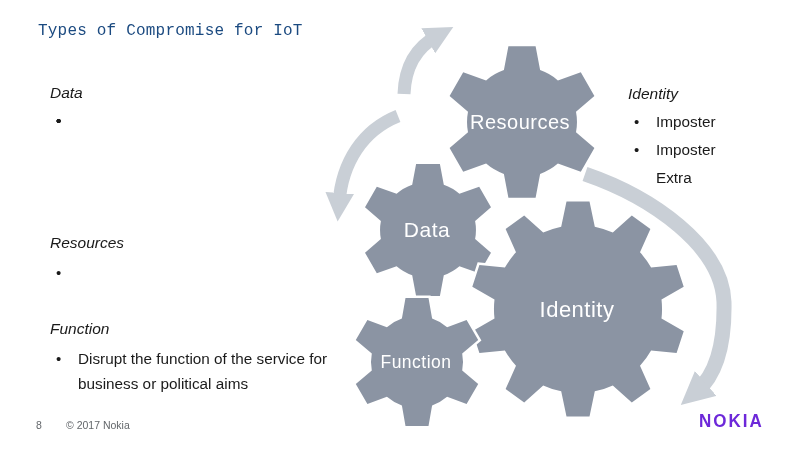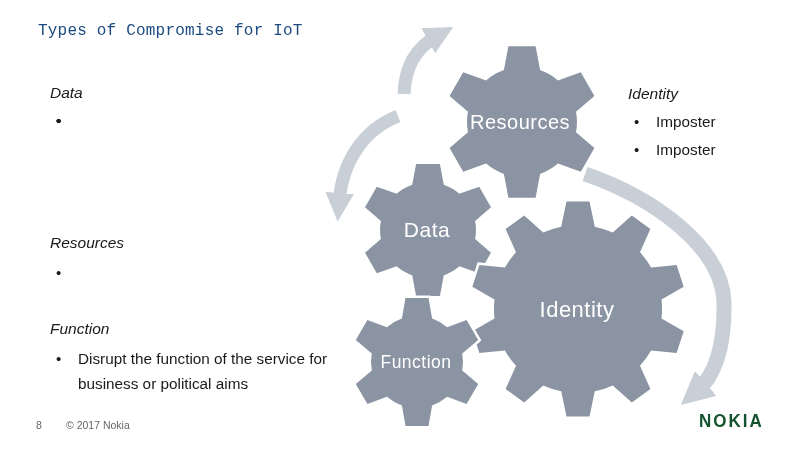--- a/index.html
+++ b/index.html
@@ -73,21 +73,21 @@
   }
   .footer-copyright {
     left: 66px; top: 419px;
     font-size: 10.5px; color: #63676B; text-align: center;
   }
   .brand-logo {
     left: 699px; top: 412px;
     font-size: 17px;
     font-weight: 700;
     letter-spacing: 2px;
-    color: #14532d;
+    color: #6d28d9;
     transform: scaleY(1.05);
     text-align: right;
   }
 </style>
 </head>
 <body>
 
 <div class="abs slide-title">Types of Compromise for IoT</div>
 
 <svg class="abs gear-diagram" viewBox="0 0 800 450" aria-hidden="true">
@@ -141,18 +141,19 @@
   <ul class="bullet-list wrap">
     <li><span class="dot">•</span><span>Disrupt the function of the service for business or political aims</span></li>
   </ul>
 </div>
 
 <div class="section" id="sec-identity">
   <div class="section-heading">Identity</div>
   <ul class="bullet-list tight">
     <li><span class="dot">•</span><span>Imposter</span></li>
     <li><span class="dot">•</span><span>Imposter</span></li>
+    <li class="no-bullet"><span>Extra</span></li>
   </ul>
 </div>
 
 <div class="abs footer-page">8</div>
 <div class="abs footer-copyright">© 2017 Nokia</div>
 <div class="abs brand-logo">NOKIA</div>
 
 </body></html>

